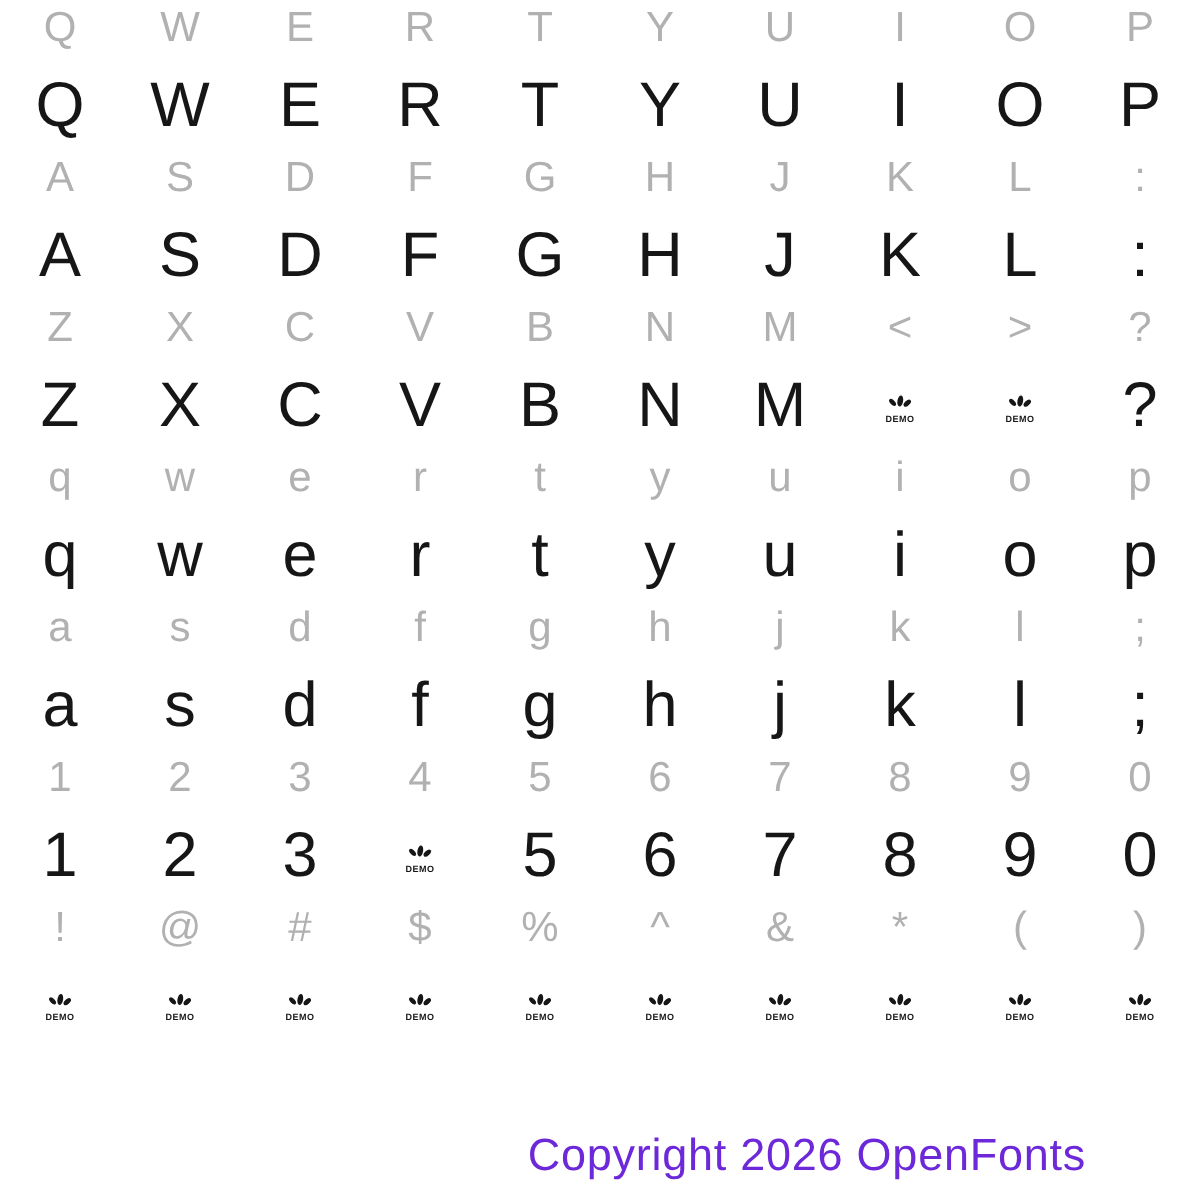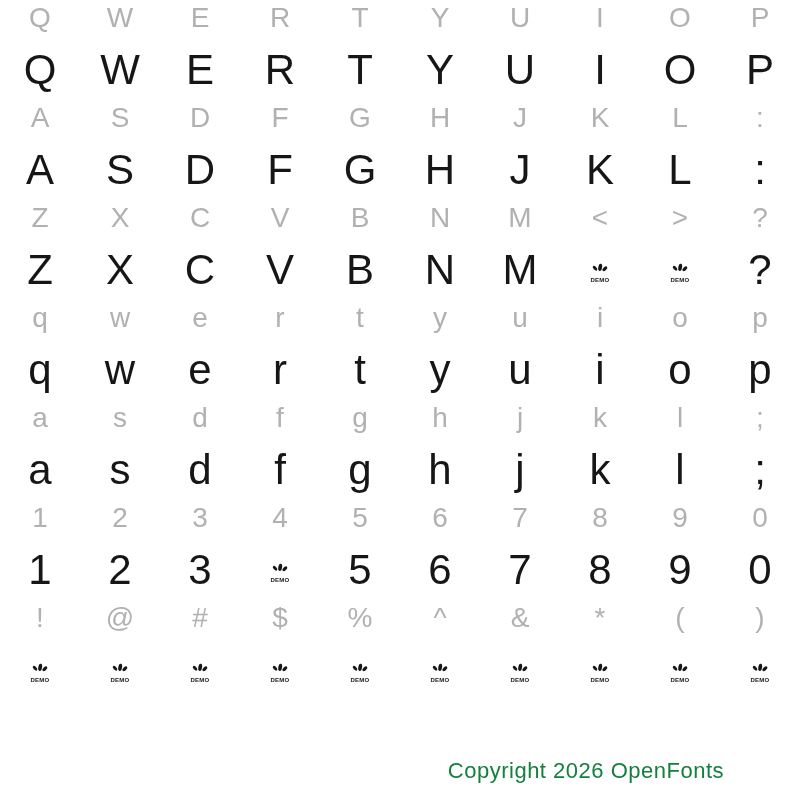--- a/index.html
+++ b/index.html
@@ -51,23 +51,23 @@
     line-height: 6px;
     font-weight: bold;
     letter-spacing: 0.3px;
     color: #161616;
     font-family: "Liberation Sans", sans-serif;
   }
   .copyright {
     position: absolute;
     top: 757px;
     right: 76px;
-    font-size: 22px;
+    font-size: 30px;
     line-height: 28px;
-    color: #15803d;
+    color: #6d28d9;
     font-weight: 400;
     letter-spacing: 0.5px;
   }
 </style>
 </head>
 <body>
 
 <div id="specimen">
   <div>
       <div class="row small">

